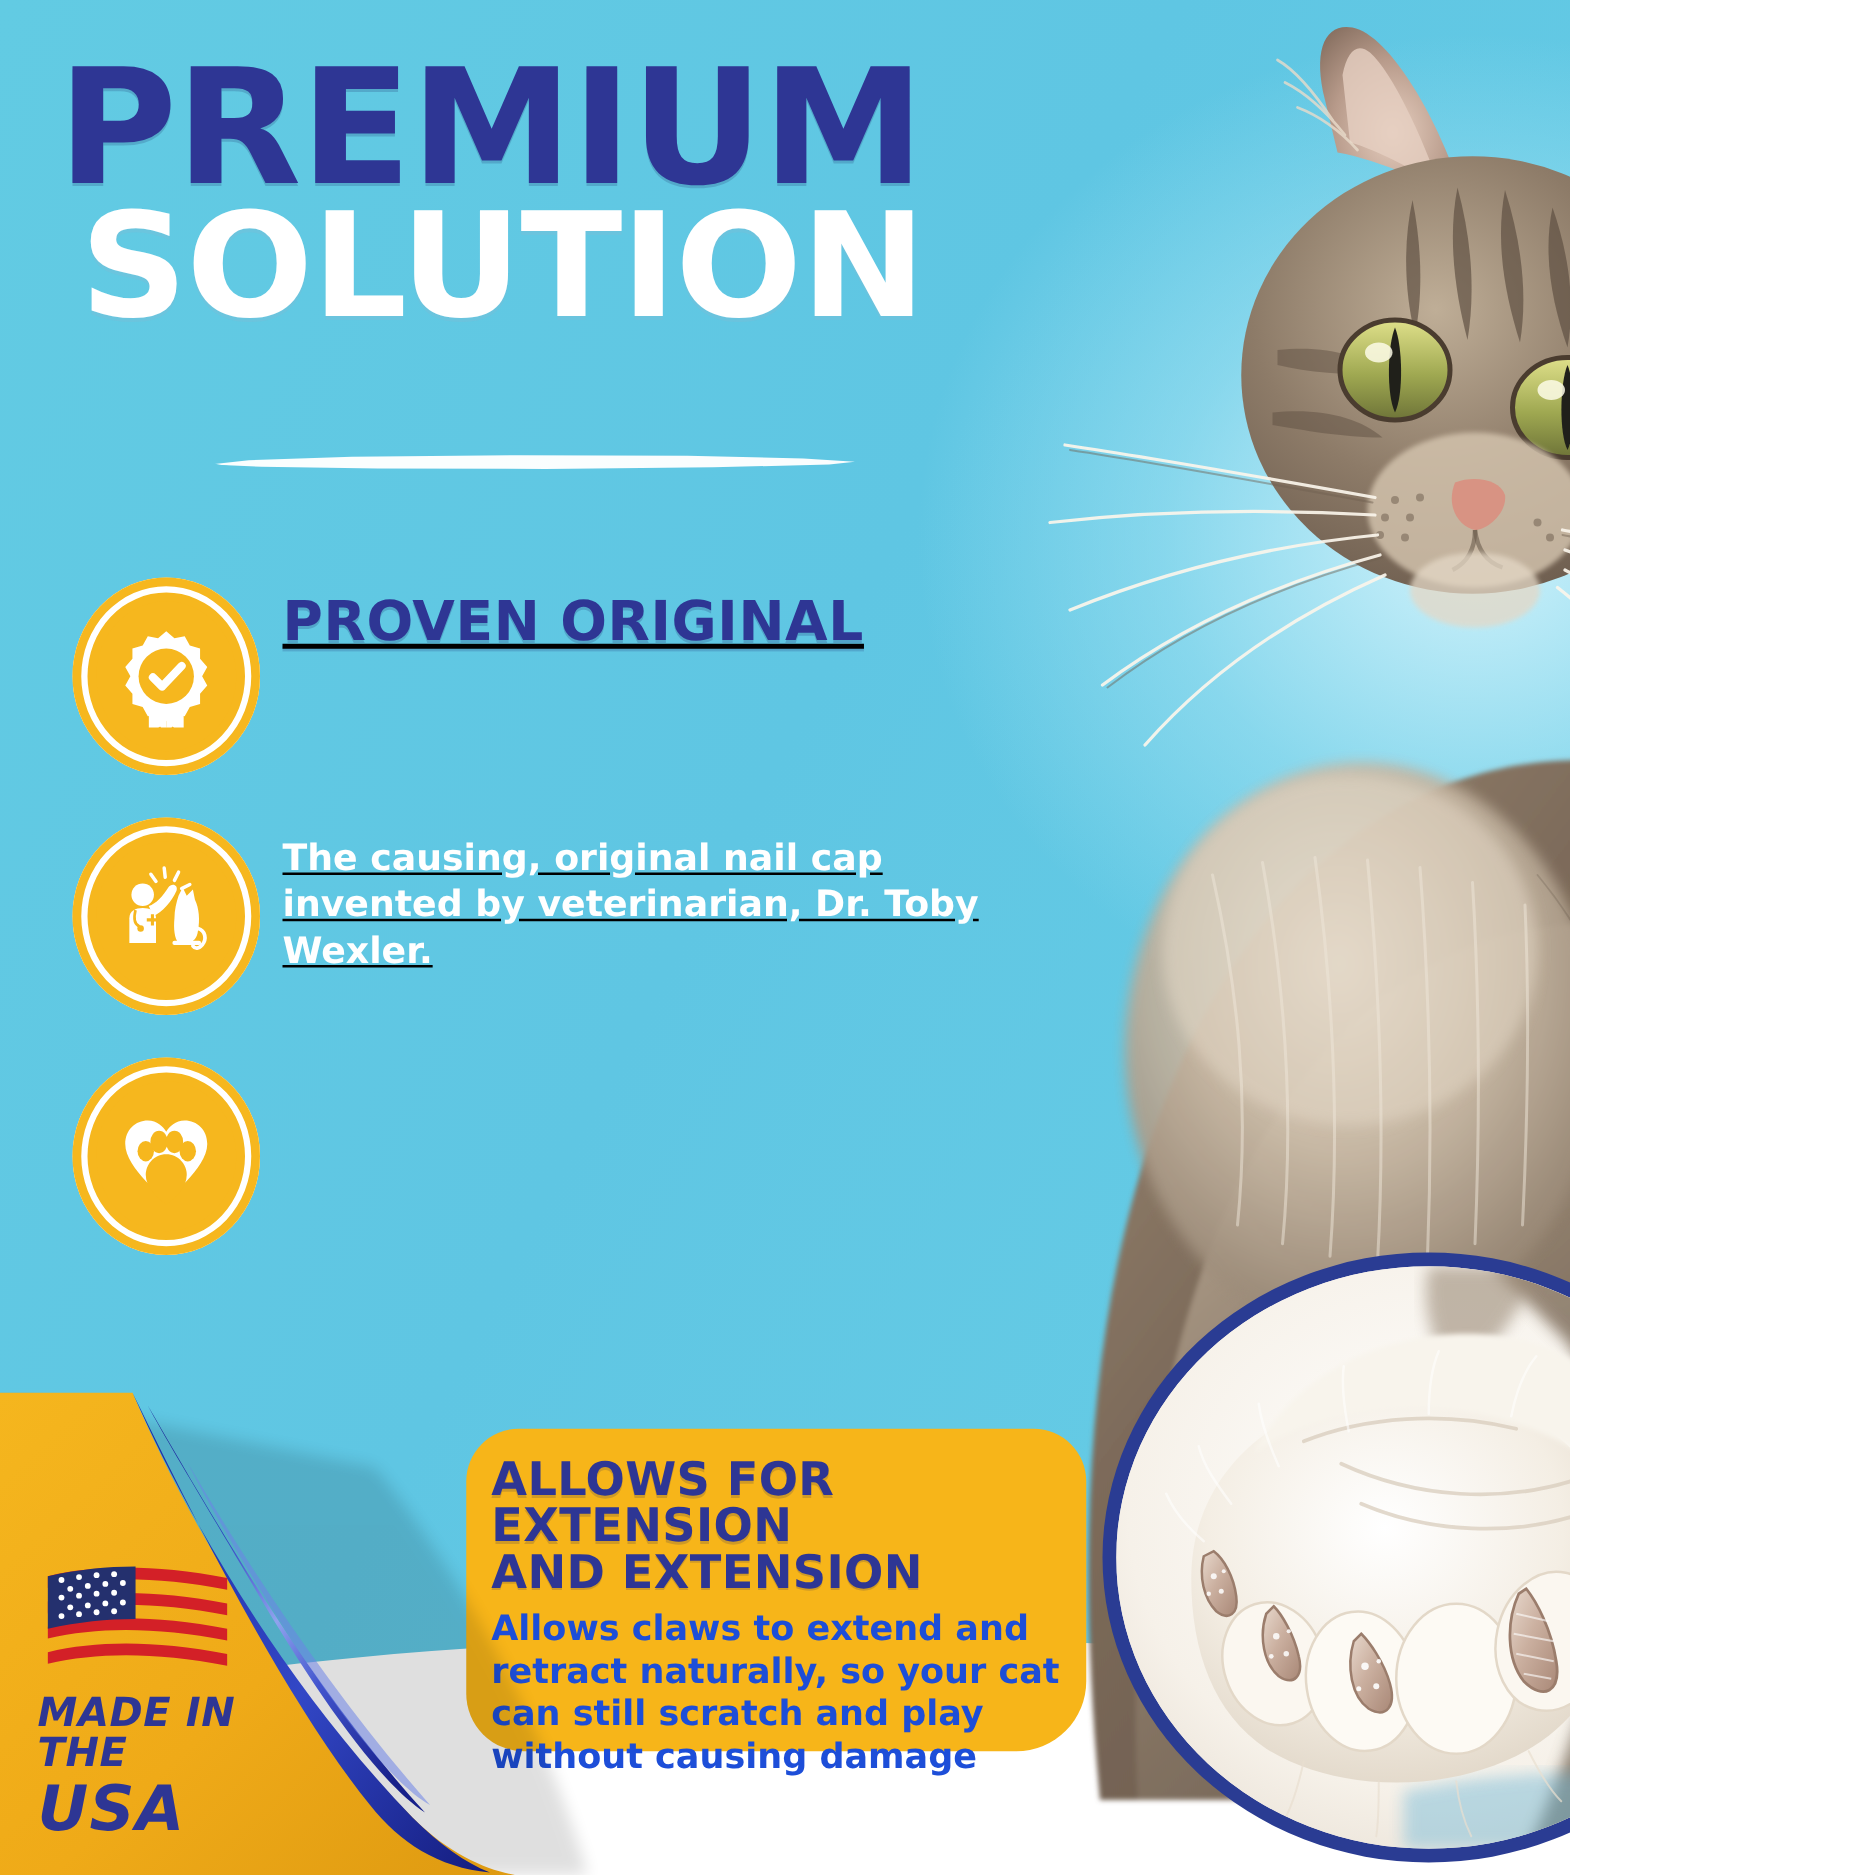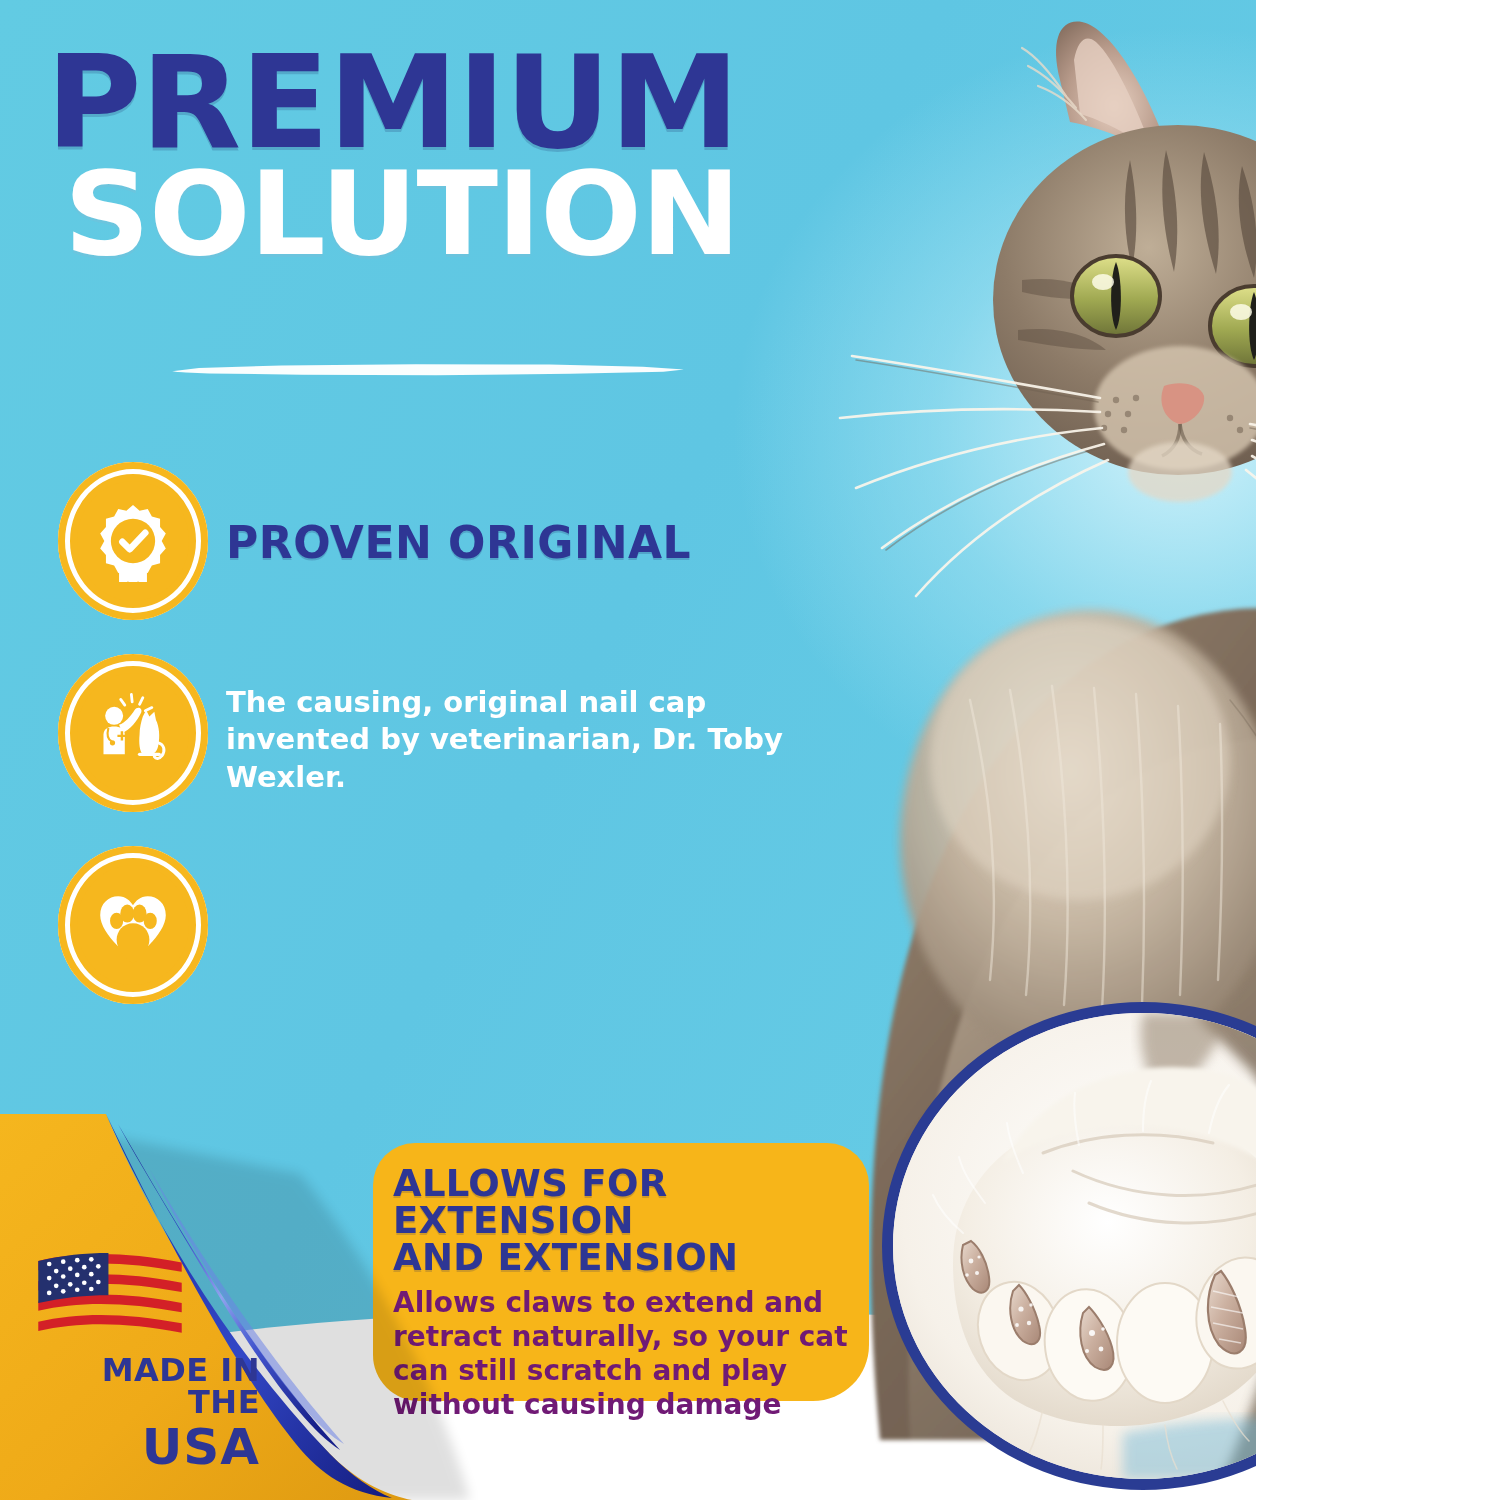--- a/index.html
+++ b/index.html
@@ -67,21 +67,21 @@
     width:516px; height:22px;
     background:#ffffff;
     border-radius:50%/50%;
     clip-path:polygon(0% 62%,6% 46%,22% 34%,48% 28%,74% 30%,92% 40%,100% 52%,96% 62%,78% 72%,52% 78%,26% 76%,8% 70%);
     opacity:.97;
     filter:blur(.3px);
   }
 
   
   .features{ position:absolute; left:58px; top:462px; width:800px; }
-  .feat{ display:flex; align-items:center; margin-bottom:34px; }
+  .feat{ display:flex; align-items:flex-start; margin-bottom:34px;text-decoration:underline; }
   .feat-icon{
     flex:0 0 auto;
     width:150px; height:158px;
     border-radius:50%;
     background:#F6B71E;
     box-shadow:inset 0 0 0 7px #F6B71E, inset 0 0 0 12px #ffffff, inset 0 0 0 19px #F6B71E;
     display:flex; align-items:center; justify-content:center;
     margin-right:18px;
     position:relative;
   }
@@ -124,21 +124,21 @@
     line-height:1.0;
     color:#2E3694;
     letter-spacing:.3px;
     text-shadow:0 2px 0 rgba(25,32,100,.18);
   }
   .callout-text{
     font-family:"DejaVu Sans", sans-serif;
     font-weight:700;
     font-size:28px;
     line-height:1.22;
-    color:#701a75;
+    color:#1d4ed8;
     margin-top:10px;
   }
 
   
   .paw-inset{
     position:absolute; left:882px; top:1002px;
     width:522px; height:488px;
     border-radius:50%;
     border:11px solid #2A3C93;
     overflow:hidden;
@@ -147,21 +147,22 @@
   }
   .paw-inner{ position:absolute; inset:0; }
 
   
   .curl-wrap{
     position:absolute; left:0; bottom:0; width:520px; height:386px;
     z-index:8;
   }
   .usa-badge{
     position:absolute; left:30px; bottom:28px; width:230px; z-index:9;
-    text-align:right;
+    text-align:left;
+    font-style:italic;
   }
   .usa-flag{ width:160px; height:92px; display:block; margin-bottom:12px; }
   .usa-made{
     font-family:"DejaVu Sans", sans-serif;
     font-weight:700;
     font-size:32px;
     letter-spacing:.5px;
     color:#2E3694;
     line-height:1;
   }

